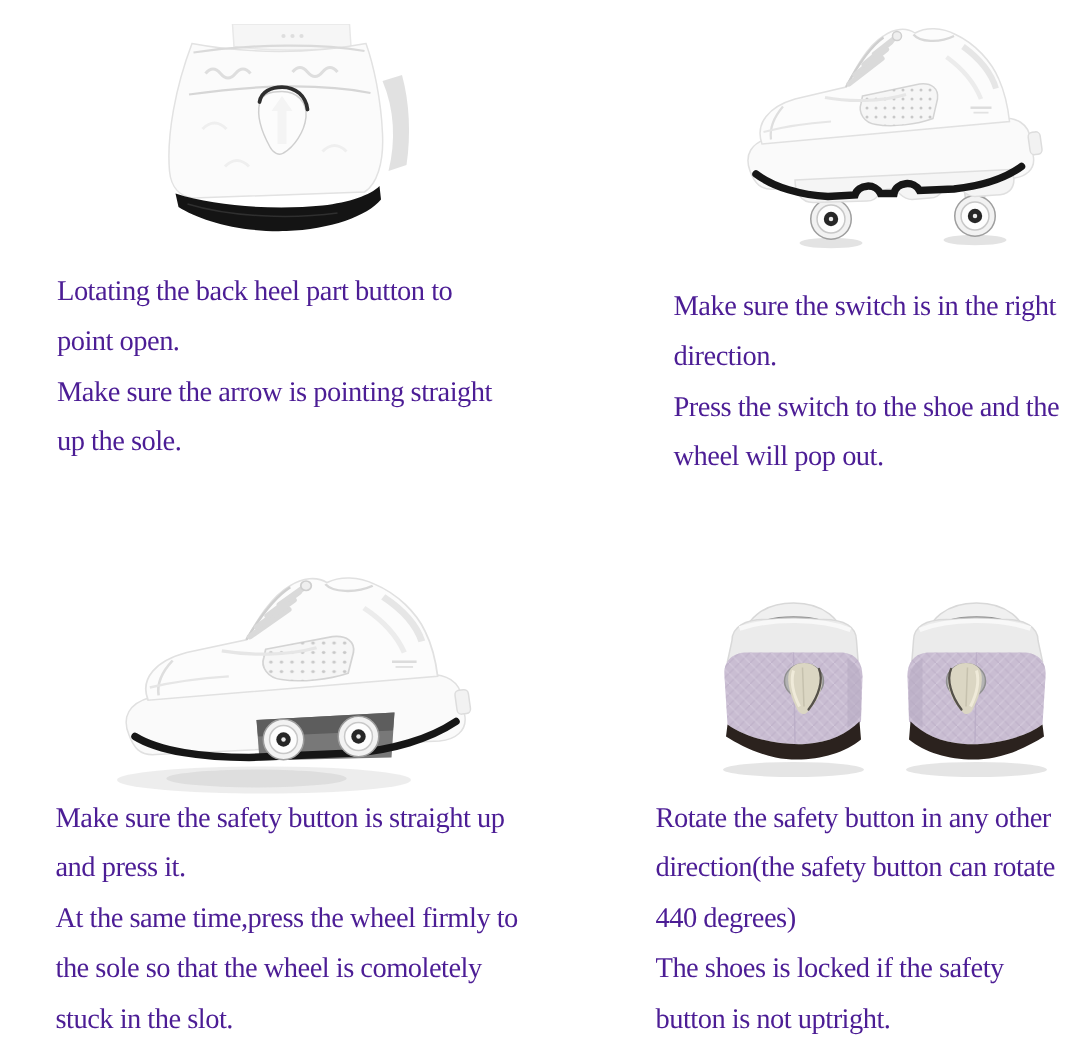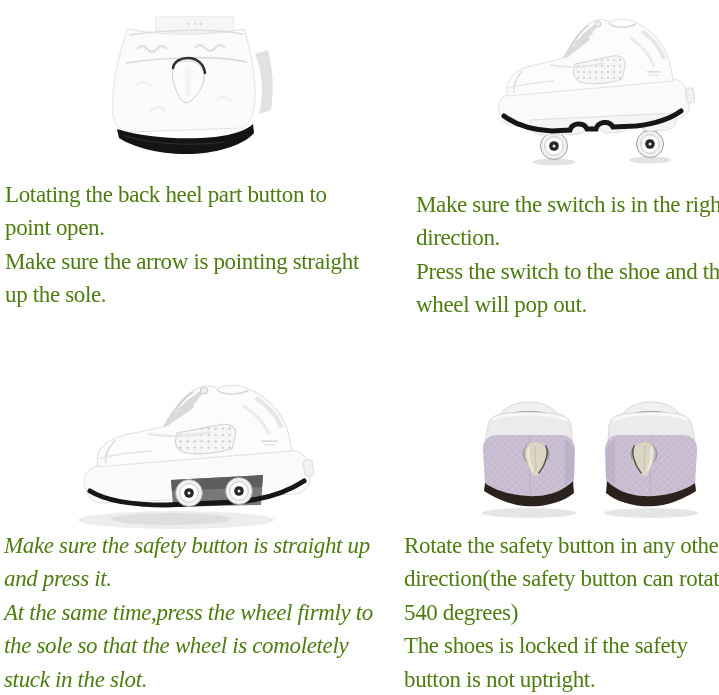--- a/index.html
+++ b/index.html
@@ -6,28 +6,29 @@
   body{
     width:719px;height:695px;position:relative;overflow:hidden;
     background:#ffffff;
     font-family:"Liberation Serif", serif;
   }
   .fig{position:absolute;}
   .fig svg{display:block;}
   .caption{
     position:absolute;
     white-space:pre;
-    font-size:23px;
+    font-size:19px;
     line-height:33.4px;
     letter-spacing:-0.35px;
-    color:#4d7c0f;
+    color:#4c1d95;
+    margin-left:33px;
   }
   #caption-1{left:5px;top:178px;}
   #caption-2{left:416px;top:188px;}
-  #caption-3{left:4px;top:529px;font-style:italic;}
+  #caption-3{left:4px;top:529px;}
   #caption-4{left:404px;top:529px;}
   #fig-1{left:55px;top:0;}
   #fig-2{left:452px;top:0;}
   #fig-3{left:36px;top:358px;}
   #fig-4{left:433px;top:383px;}
 </style>
 </head>
 <body>
 
 <svg width="0" height="0" style="position:absolute" aria-hidden="true">
@@ -155,15 +156,15 @@
 direction.
 Press the switch to the shoe and the
 wheel will pop out.</div>
 <div class="caption" id="caption-3">Make sure the safety button is straight up
 and press it.
 At the same time,press the wheel firmly to
 the sole so that the wheel is comoletely
 stuck in the slot.</div>
 <div class="caption" id="caption-4">Rotate the safety button in any other
 direction(the safety button can rotate
-540 degrees)
+440 degrees)
 The shoes is locked if the safety
 button is not uptright.</div>
 
 </body></html>

